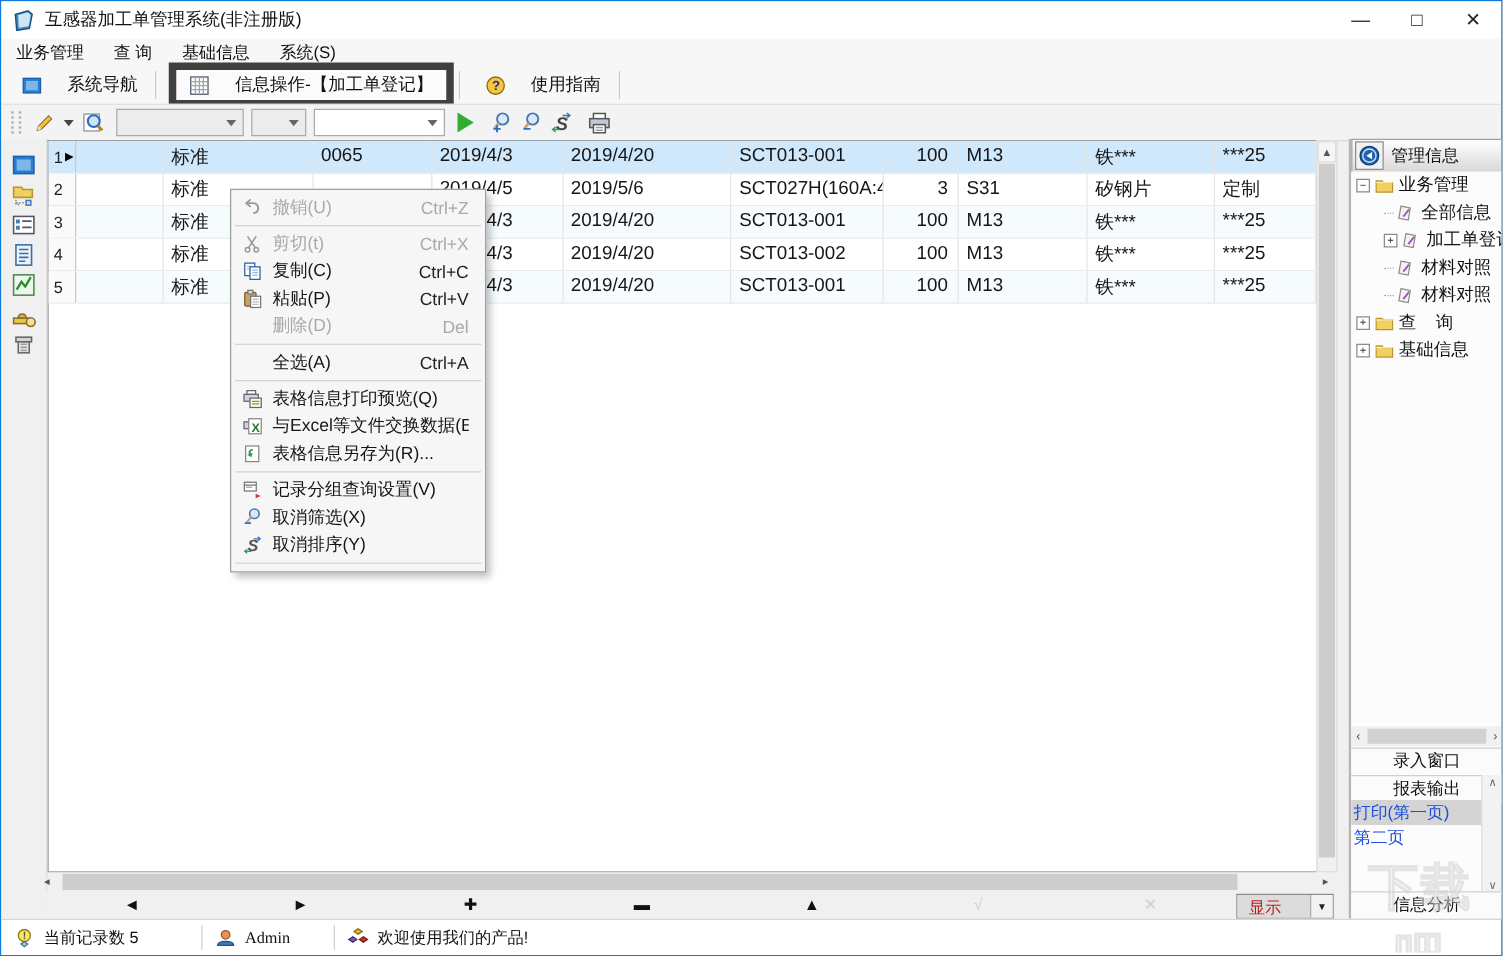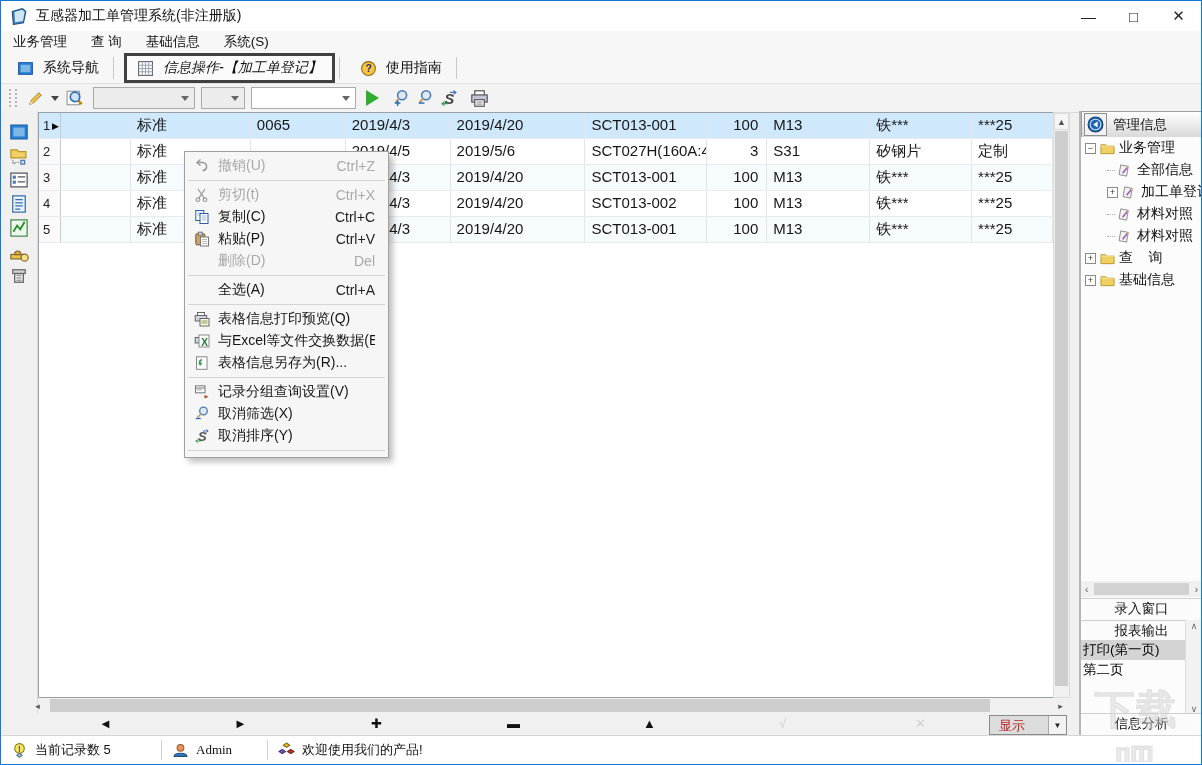--- a/index.html
+++ b/index.html
@@ -8,22 +8,22 @@
   #titlebar{position:absolute;left:0;top:0;right:0;height:30px;background:#ffffff;display:flex;align-items:center;}
   #titlebar .app-icon{width:18px;height:18px;margin:0 8px 0 9px;}
   #titlebar .title{font-size:14px;color:#111;}
   .win-btns{margin-left:auto;display:flex;height:100%;}
   .win-btn{width:45px;height:100%;display:flex;align-items:center;justify-content:center;font-size:15px;color:#222;}
   
   #menubar{position:absolute;left:0;top:30px;right:0;height:22px;background:#f7f7f7;display:flex;align-items:center;font-size:13.5px;border-bottom:1px solid #eaeaea;}
   .menu-item{padding:2px 12px;white-space:pre;color:#111;}
   
   #tabbar{position:absolute;left:0;top:52px;right:0;height:30px;background:#f7f7f7;display:flex;align-items:center;font-size:14px;}
-  .tabbtn{display:flex;align-items:center;gap:9px;padding:3px 10px;margin-left:6px;color:#111;white-space:pre;}
-  .tabbtn.boxed{border:3px solid #404040;background:#fbfbfb;font-style:italic;}
+  .tabbtn{display:flex;align-items:center;gap:20px;padding:3px 10px;margin-left:6px;color:#111;white-space:pre;}
+  .tabbtn.boxed{border:6px solid #404040;background:#fbfbfb;}
   .tsep{width:1px;height:22px;background:#c9c9c9;margin:0 4px;}
   .gicon{width:17px;height:17px;display:inline-block;}
   
   #toolbar2{position:absolute;left:0;top:82px;right:0;height:28px;background:#f3f3f3;border-top:1px solid #e2e2e2;border-bottom:1px solid #d8d8d8;display:flex;align-items:center;}
   .grip{width:4px;height:18px;margin:0 6px 0 8px;border-left:2px dotted #b5b5b5;border-right:2px dotted #b5b5b5;}
   .tb-btn{width:24px;height:22px;display:flex;align-items:center;justify-content:center;}
   .dd-arrow{width:0;height:0;border-left:4px solid transparent;border-right:4px solid transparent;border-top:5px solid #444;margin:0 4px;}
   .combo{height:20px;border:1px solid #ababab;background:#ececec;display:flex;align-items:center;justify-content:flex-end;margin-left:6px;}
   .combo.white{background:#fff;}
   .combo .ca{width:0;height:0;border-left:4px solid transparent;border-right:4px solid transparent;border-top:5px solid #666;margin-right:5px;}
@@ -69,21 +69,21 @@
   .tree-row{display:flex;align-items:center;height:22px;white-space:pre;overflow:hidden;}
   .tree-row .lbl{font-size:14px;color:#111;overflow:hidden;white-space:pre;}
   .expander{width:9px;height:9px;border:1px solid #8a8a8a;background:#fff;display:flex;align-items:center;justify-content:center;font-size:9px;line-height:7px;color:#333;margin-right:3px;flex:none;}
   .dots{border-top:1px dotted #aaa;width:8px;margin-right:2px;flex:none;}
   .ticon{width:17px;height:15px;margin-right:3px;flex:none;}
   #rp-hscroll{position:absolute;left:0;right:0;top:470px;height:16px;background:#f0f0f0;display:flex;justify-content:space-between;align-items:center;}
   #rp-hscroll .a{font-size:10px;color:#555;padding:0 4px;}
   #rp-hscroll .thumb{height:12px;background:#d2d2d2;flex:1;margin:0 2px;}
   .rp-bar{position:absolute;left:0;right:0;height:21px;background:#fbfbfb;border-top:1px solid #cfcfcf;border-bottom:1px solid #cfcfcf;text-align:center;font-size:13.5px;color:#111;line-height:20px;}
   #rp-report-list{position:absolute;left:0;right:16px;top:529px;height:72px;background:#fcfcfc;}
-  .rp-item{height:20px;font-size:13.5px;color:#000000;padding-left:2px;line-height:20px;white-space:nowrap;overflow:hidden;}
+  .rp-item{height:20px;font-size:13.5px;color:#1d4ed8;padding-left:2px;line-height:20px;white-space:nowrap;overflow:hidden;}
   .rp-item.sel{background:#d4d4d4;}
   #rp-vscroll{position:absolute;right:0;top:509px;width:16px;height:95px;background:#f2f2f2;border-left:1px solid #ddd;}
   #rp-vscroll .a{position:absolute;left:0;right:0;text-align:center;font-size:9px;color:#666;}
   
   #context-menu{position:absolute;left:183px;top:150px;width:203px;background:#f6f6f6;border:1px solid #a0a0a0;box-shadow:4px 4px 6px rgba(0,0,0,0.25);z-index:50;padding:3px 0;}
   .cm-item{display:flex;align-items:center;height:22px;font-size:14px;color:#151515;}
   .cm-item .ic{width:20px;height:17px;margin:0 6px 0 7px;flex:none;display:flex;align-items:center;justify-content:center;}
   .cm-item .lb{flex:1;white-space:nowrap;overflow:hidden;}
   .cm-item .sc{margin-right:13px;color:#222;}
   .cm-item.disabled .lb,.cm-item.disabled .sc{color:#a9a9a9;}

